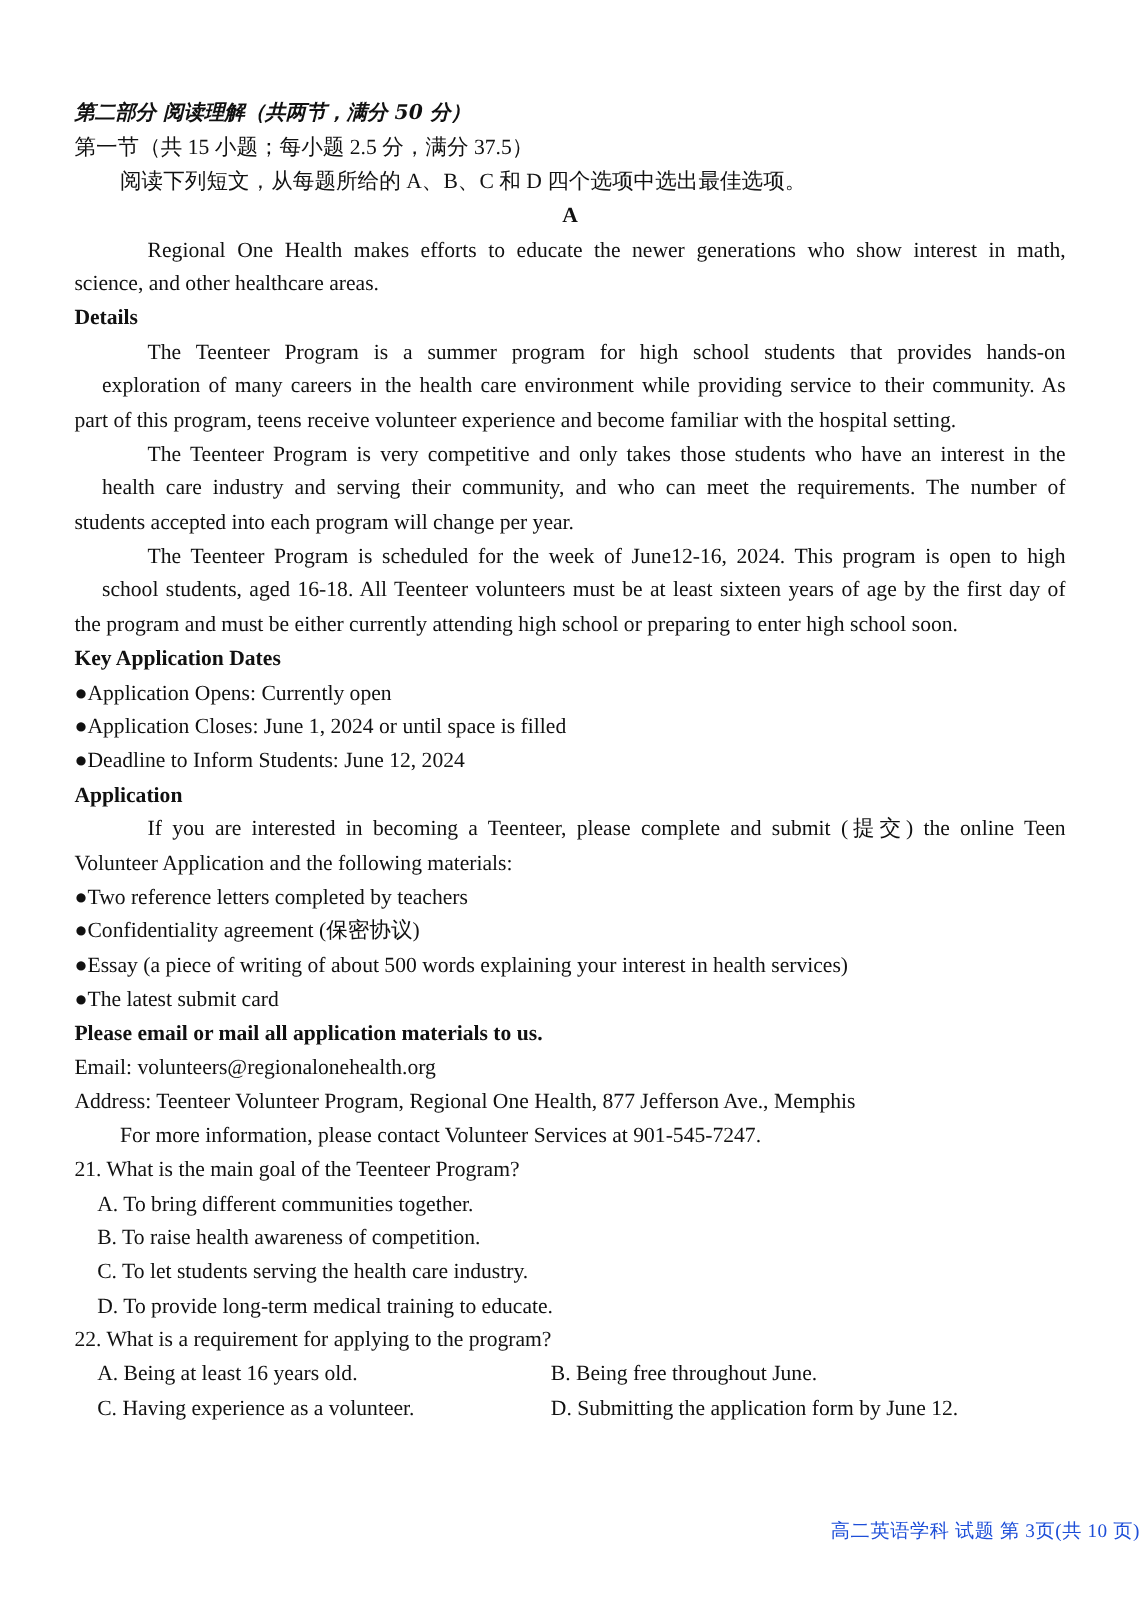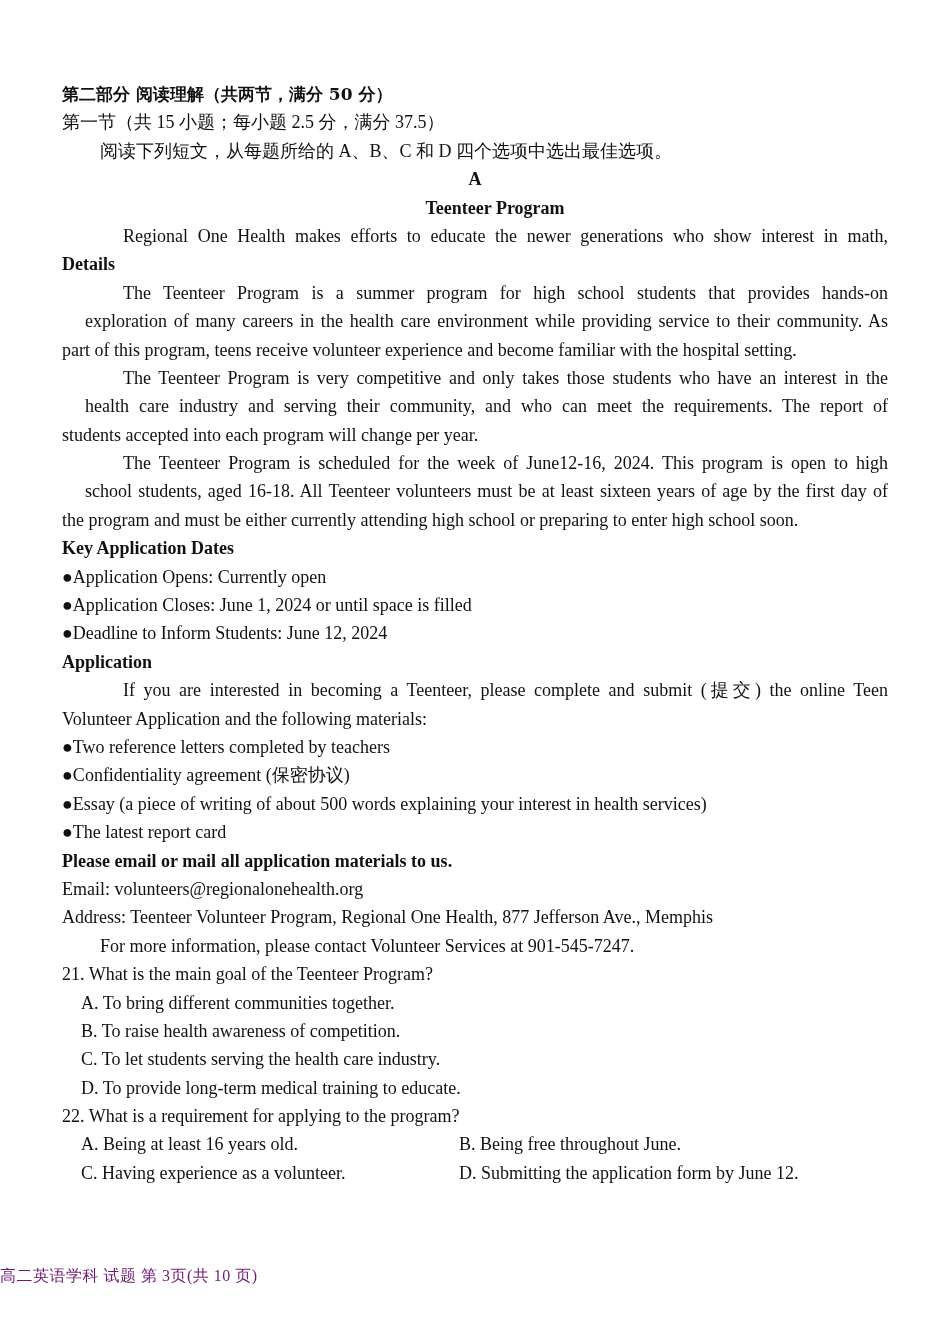--- a/index.html
+++ b/index.html
@@ -7,72 +7,72 @@
     width: 950px; height: 1343px; position: relative; overflow: hidden;
     font-family: "Liberation Serif", "DejaVu Serif", serif;
     color: #111; font-size: 18px;
   }
   .page { position: absolute; left: 62px; top: 80px; width: 826px; }
   .line { height: 28.4px; line-height: 28.4px; white-space: nowrap; }
   .just { text-align: justify; text-align-last: justify; white-space: normal; overflow: hidden; margin-left: 23px; }
   .indent { padding-left: 38px; }
   .bold { font-weight: bold; }
   .title { font-weight: bold; text-align: center; }
-  .sec-head { font-weight: bold; font-family: "DejaVu Serif", "Liberation Serif", serif; font-size: 17px; }
+  .sec-head { font-weight: bold; font-family: "DejaVu Serif", "Liberation Serif", serif; font-size: 17px; font-style: italic; }
   .opt { padding-left: 19px; }
   .opt-row { display: flex; }
   .opt-row .col1 { width: 378px; padding-left: 19px; }
   .footer {
-    position: absolute; top: 1266px; left: 0; width: 950px; text-align: left;
-    font-size: 16px; color: #701a75; letter-spacing: 0.5px;
+    position: absolute; top: 1266px; left: 0; width: 950px; text-align: right;
+    font-size: 16px; color: #1d4ed8; letter-spacing: 0.5px;
   }
 </style>
 </head>
 <body>
 
 <div class="page">
   <div class="line sec-head">第二部分 阅读理解（共两节，满分 50 分）</div>
   <div class="line">第一节（共 15 小题；每小题 2.5 分，满分 37.5）</div>
   <div class="line indent">阅读下列短文，从每题所给的 A、B、C 和 D 四个选项中选出最佳选项。</div>
   <div class="line title" style="padding-left:0;">A</div>
-  <div class="line title" style="padding-left:40px;">Teenteer Program</div>
 
   <div class="line just indent">Regional One Health makes efforts to educate the newer generations who show interest in math,</div>
+  <div class="line">science, and other healthcare areas.</div>
 
   <div class="line bold">Details</div>
 
   <div>
     <div class="line just indent">The Teenteer Program is a summer program for high school students that provides hands-on</div>
     <div class="line just">exploration of many careers in the health care environment while providing service to their community. As</div>
     <div class="line">part of this program, teens receive volunteer experience and become familiar with the hospital setting.</div>
   </div>
   <div>
     <div class="line just indent">The Teenteer Program is very competitive and only takes those students who have an interest in the</div>
-    <div class="line just">health care industry and serving their community, and who can meet the requirements. The report of</div>
+    <div class="line just">health care industry and serving their community, and who can meet the requirements. The number of</div>
     <div class="line">students accepted into each program will change per year.</div>
   </div>
   <div>
     <div class="line just indent">The Teenteer Program is scheduled for the week of June12-16, 2024. This program is open to high</div>
     <div class="line just">school students, aged 16-18. All Teenteer volunteers must be at least sixteen years of age by the first day of</div>
     <div class="line">the program and must be either currently attending high school or preparing to enter high school soon.</div>
   </div>
 
   <div class="line bold">Key Application Dates</div>
   <div class="line">●Application Opens: Currently open</div>
   <div class="line">●Application Closes: June 1, 2024 or until space is filled</div>
   <div class="line">●Deadline to Inform Students: June 12, 2024</div>
 
   <div class="line bold">Application</div>
   <div class="line just indent">If you are interested in becoming a Teenteer, please complete and submit (提交) the online Teen</div>
   <div class="line">Volunteer Application and the following materials:</div>
 
   <div class="line">●Two reference letters completed by teachers</div>
   <div class="line">●Confidentiality agreement (保密协议)</div>
   <div class="line">●Essay (a piece of writing of about 500 words explaining your interest in health services)</div>
-  <div class="line">●The latest report card</div>
+  <div class="line">●The latest submit card</div>
 
   <div class="line bold">Please email or mail all application materials to us.</div>
   <div class="line">Email: volunteers@regionalonehealth.org</div>
   <div class="line">Address: Teenteer Volunteer Program, Regional One Health, 877 Jefferson Ave., Memphis</div>
   <div class="line indent">For more information, please contact Volunteer Services at 901-545-7247.</div>
 
   <div>
     <div class="line">21. What is the main goal of the Teenteer Program?</div>
     <div class="line opt">A. To bring different communities together.</div>
     <div class="line opt">B. To raise health awareness of competition.</div>

